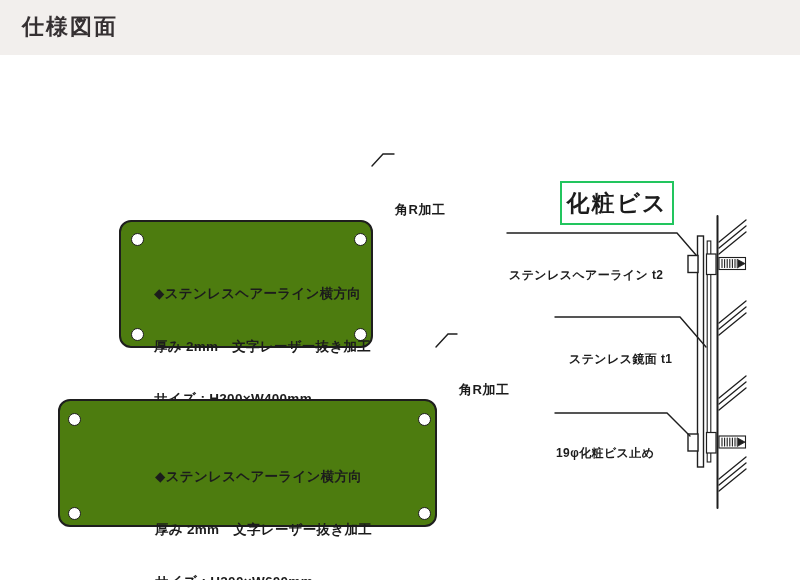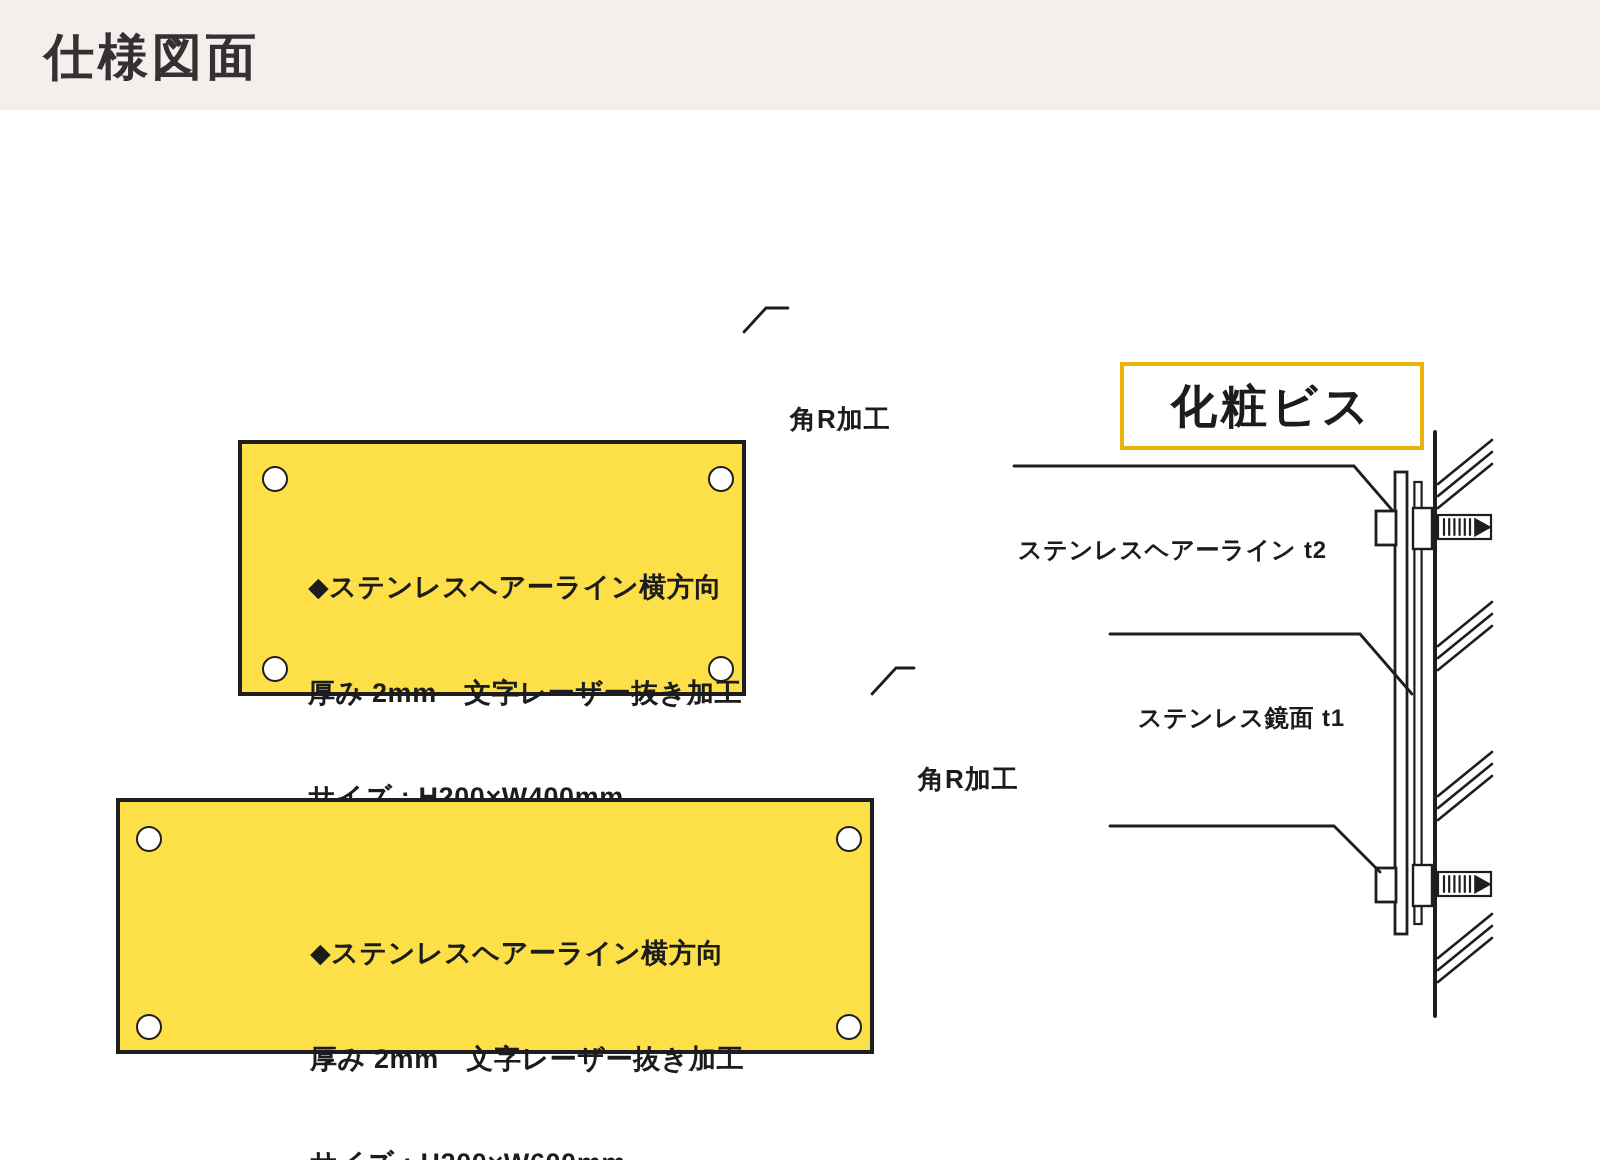--- a/index.html
+++ b/index.html
@@ -3,27 +3,27 @@
 <meta charset="utf-8">
 <style>
   html,body{margin:0;padding:0;}
   body{
     width:800px;height:580px;position:relative;background:#ffffff;
     font-family:"Liberation Sans","DejaVu Sans",sans-serif;
     color:#1e1e1e;overflow:hidden;
   }
   .header{position:absolute;left:0;top:0;width:800px;height:55px;background:#f2efed;}
   .page-title{
-    position:absolute;left:22px;top:12px;font-size:25px;font-weight:800;
+    position:absolute;left:22px;top:12px;font-size:22px;font-weight:800;
     color:#353032;letter-spacing:2px;
   }
   .canvas{position:absolute;left:0;top:55px;width:800px;height:525px;background:#fff;}
   svg.overlay{position:absolute;left:0;top:0;width:800px;height:580px;pointer-events:none;}
   .plate{
-    position:absolute;border:2px solid #1e1e1e;border-radius:0;background:#fde047;
+    position:absolute;border:2px solid #1e1e1e;border-radius:12px;background:#4d7c0f;
     box-sizing:border-box;
   }
   .plate-small{left:119px;top:165px;width:254px;height:128px;}
   .plate-large{left:58px;top:344px;width:379px;height:128px;}
   .hole{
     position:absolute;width:13px;height:13px;border:1.6px solid #1e1e1e;border-radius:50%;
     background:#fff;box-sizing:border-box;
   }
   .plate-text{
     position:absolute;font-size:13.5px;line-height:17.5px;font-weight:600;
@@ -32,22 +32,22 @@
   .plate-small .plate-text{left:33px;top:28px;}
   .plate-large .plate-text{left:95px;top:32px;}
   .corner-label{
     position:absolute;font-size:13px;font-weight:600;color:#1c1c1c;white-space:nowrap;
     letter-spacing:0.5px;
     text-align:center;
   }
   .corner-label-1{left:395px;top:146px;}
   .corner-label-2{left:459px;top:326px;}
   .screw-box{
-    position:absolute;left:560px;top:126px;width:152px;height:44px;
-    border:2px solid #eab308;background:#fff;box-sizing:border-box;
+    position:absolute;left:560px;top:126px;width:114px;height:44px;
+    border:2px solid #22c55e;background:#fff;box-sizing:border-box;
     display:flex;align-items:center;justify-content:center;
     font-size:23px;font-weight:700;letter-spacing:2px;color:#1c1c1c;
   }
   .side-label{
     position:absolute;font-size:12px;font-weight:600;color:#1c1c1c;
     white-space:nowrap;letter-spacing:0.4px;
   }
   .label-t2{left:509px;top:212px;}
   .label-t1{left:556px;top:296px;margin-left:13px;}
   .label-screw{left:556px;top:390px;}
@@ -88,20 +88,21 @@
     </div>
   </div>
   <div class="corner-label corner-label-2">角R加工</div>
 
   <div class="screw-box">
     <span>化粧ビス</span>
   </div>
 
   <div class="side-label label-t2">ステンレスヘアーライン t2</div>
   <div class="side-label label-t1">ステンレス鏡面 t1</div>
+  <div class="side-label label-screw">19φ化粧ビス止め</div>
 </div>
 
 <svg class="overlay" viewBox="0 0 800 580">
   <g stroke="#1e1e1e" fill="none" stroke-width="1.4" stroke-linecap="round">
 
     <polyline points="372,166 383,154 394,154"></polyline>
     <polyline points="436,347 448,334 457,334"></polyline>
 
     <line x1="717.5" y1="216" x2="717.5" y2="508" stroke-width="2"></line>
 

